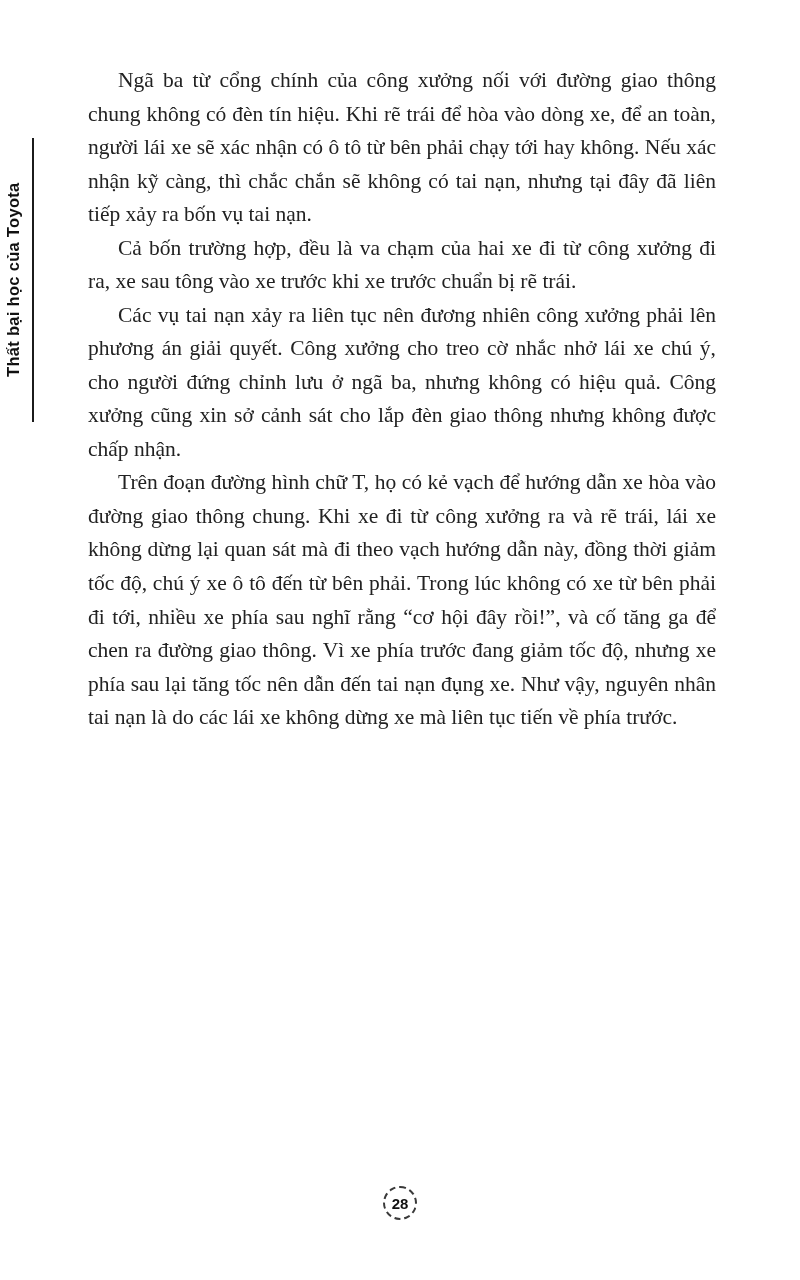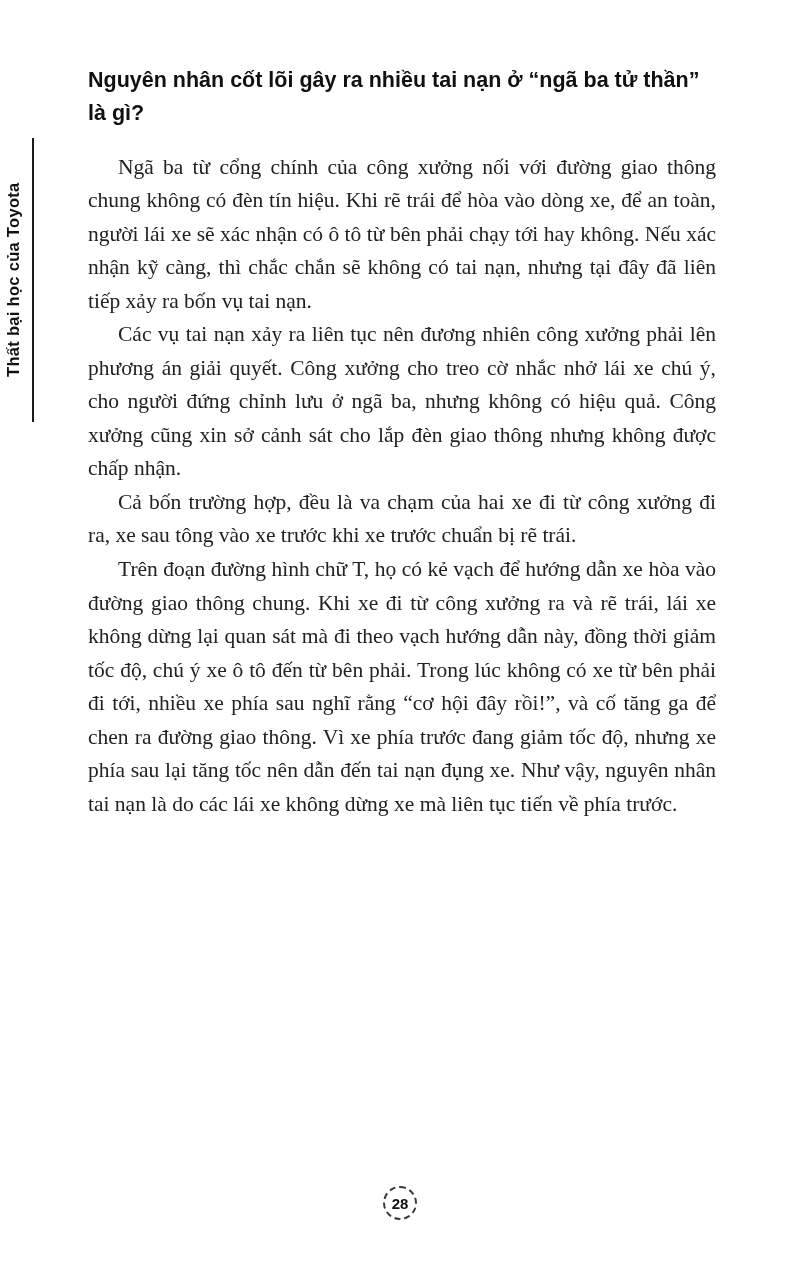--- a/index.html
+++ b/index.html
@@ -96,22 +96,21 @@
 </style>
 </head>
 <body>
 
 <div class="sidebar">
   <span class="vtitle">Thất bại học của Toyota</span>
   <div class="vrule"></div>
 </div>
 
 <div class="content">
-  <h1 class="heading">Nguyên nhân cốt lõi gây ra nhiều tai nạn ở “ngã ba tử thần” là gì?</h1>
   <p class="para">Ngã ba từ cổng chính của công xưởng nối với đường giao thông chung không có đèn tín hiệu. Khi rẽ trái để hòa vào dòng xe, để an toàn, người lái xe sẽ xác nhận có ô tô từ bên phải chạy tới hay không. Nếu xác nhận kỹ càng, thì chắc chắn sẽ không có tai nạn, nhưng tại đây đã liên tiếp xảy ra bốn vụ tai nạn.</p>
+  <p class="para">Cả bốn trường hợp, đều là va chạm của hai xe đi từ công xưởng đi ra, xe sau tông vào xe trước khi xe trước chuẩn bị rẽ trái.</p>
   <p class="para">Các vụ tai nạn xảy ra liên tục nên đương nhiên công xưởng phải lên phương án giải quyết. Công xưởng cho treo cờ nhắc nhở lái xe chú ý, cho người đứng chỉnh lưu ở ngã ba, nhưng không có hiệu quả. Công xưởng cũng xin sở cảnh sát cho lắp đèn giao thông nhưng không được chấp nhận.</p>
-  <p class="para">Cả bốn trường hợp, đều là va chạm của hai xe đi từ công xưởng đi ra, xe sau tông vào xe trước khi xe trước chuẩn bị rẽ trái.</p>
   <p class="para">Trên đoạn đường hình chữ T, họ có kẻ vạch để hướng dẫn xe hòa vào đường giao thông chung. Khi xe đi từ công xưởng ra và rẽ trái, lái xe không dừng lại quan sát mà đi theo vạch hướng dẫn này, đồng thời giảm tốc độ, chú ý xe ô tô đến từ bên phải. Trong lúc không có xe từ bên phải đi tới, nhiều xe phía sau nghĩ rằng “cơ hội đây rồi!”, và cố tăng ga để chen ra đường giao thông. Vì xe phía trước đang giảm tốc độ, nhưng xe phía sau lại tăng tốc nên dẫn đến tai nạn đụng xe. Như vậy, nguyên nhân tai nạn là do các lái xe không dừng xe mà liên tục tiến về phía trước.</p>
 </div>
 
 <div class="page-number-wrap">
   <span class="page-number">28</span>
 </div>
 
 </body></html>

